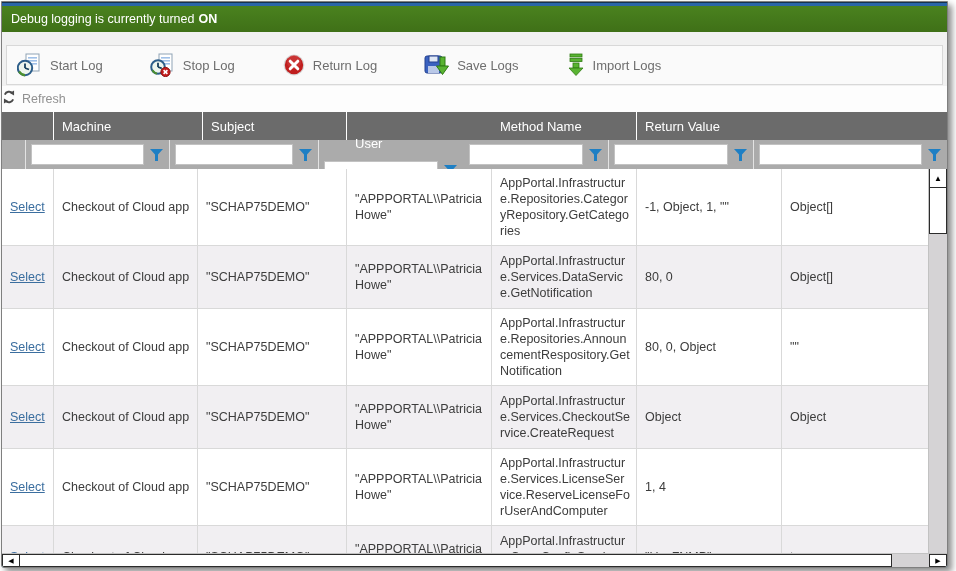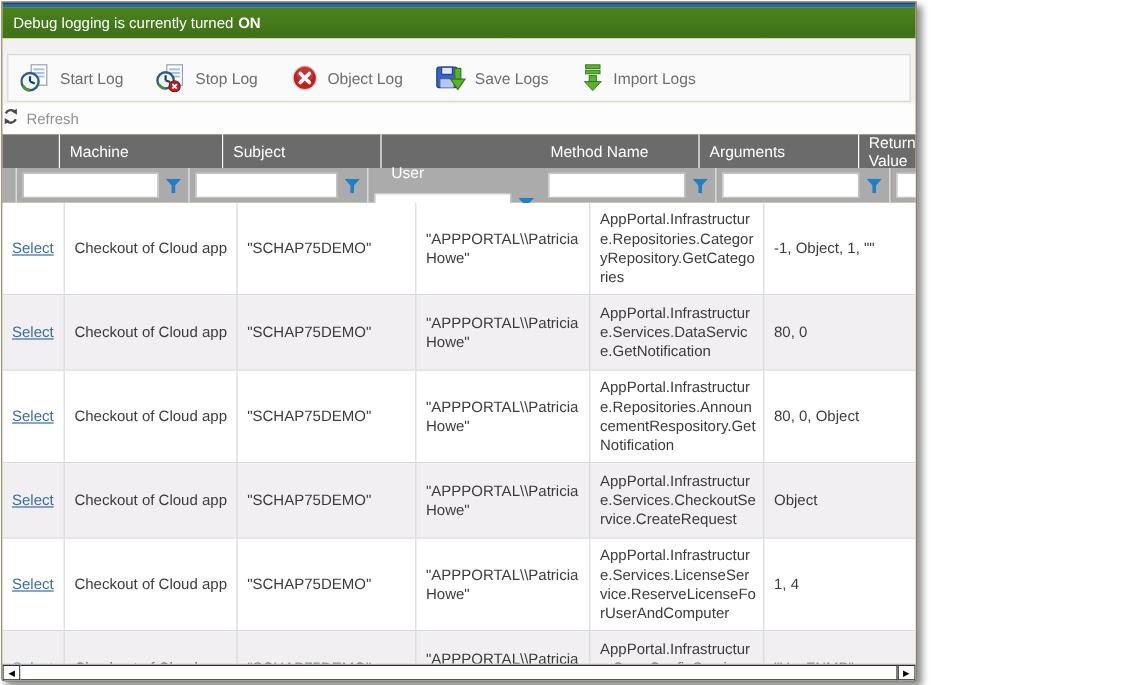--- a/index.html
+++ b/index.html
@@ -1,37 +1,37 @@
 <!DOCTYPE html>
 <html><head>
 <meta charset="utf-8">
 <style>
   * { margin:0; padding:0; box-sizing:border-box; }
   html,body { width:956px; height:571px; background:#ffffff; overflow:hidden;
               font-family:"Liberation Sans", sans-serif; }
   .window {
-    position:absolute; left:1px; top:1px; width:763px; height:567px;
-    background:#fde047; border:1px solid #7f7f7f; border-radius:0 0 3px 3px;
+    position:absolute; left:1px; top:1px; width:947px; height:567px;
+    background:#7dd3fc; border:1px solid #7f7f7f; border-radius:0 0 3px 3px;
     box-shadow:4px 4px 6px rgba(0,0,0,.45);
     overflow:hidden;
   }
   
   .top-strip { height:4px; background:#2a66a8; border-top:1px solid #13334f; }
   
   .banner {
     height:26px; background:linear-gradient(#4a821f,#3f7017);
     color:#ffffff; font-size:12.5px; display:flex; align-items:center;
     padding-left:9px; gap:4px;
   }
   .banner b { font-weight:bold; }
   
   .band { height:54px; background:#f1f1f1; padding:13px 4px 0 4px; }
   .toolbar {
     height:40px; background:#fafafa; border:1px solid #d8d8d8;
-    display:flex; align-items:center; padding:0 10px;
+    display:flex; align-items:center; padding:0 10px;gap:20px;
   }
   .tb-btn { display:flex; align-items:center; gap:7px; margin-right:27px; cursor:pointer; }
   .tb-btn .lbl { color:#6e6e6e; font-size:13px; white-space:nowrap; }
   .tb-btn svg { display:block; }
   
   .refresh-strip {
     height:26px; background:#fdfdfd; display:flex; align-items:center;
     justify-content:flex-start; padding-right:14px;
   }
   .refresh { display:flex; align-items:center; gap:6px; cursor:pointer; }
@@ -147,21 +147,21 @@
 
       <div class="tb-btn">
         <span>
           <svg width="24" height="24" viewBox="0 0 24 24">
             <circle cx="12" cy="12" r="10.4" fill="#d7d7d7"></circle>
             <circle cx="12" cy="12" r="9.2" fill="#c01f1f"></circle>
             <circle cx="12" cy="9" r="7" fill="#d24444" opacity="0.55"></circle>
             <path d="M8.2 8.2 L15.8 15.8 M15.8 8.2 L8.2 15.8" stroke="#ffffff" stroke-width="3" stroke-linecap="round"></path>
           </svg>
         </span>
-        <span class="lbl">Object Log</span>
+        <span class="lbl">Return Log</span>
       </div>
 
       <div class="tb-btn">
         <span>
           <svg width="26" height="24" viewBox="0 0 26 24">
             <rect x="1" y="3" width="17" height="17" rx="2" fill="#3a62c0" stroke="#23418f"></rect>
             <rect x="5" y="3" width="9" height="6" fill="#dfe7f5" stroke="#23418f"></rect>
             <rect x="4" y="13" width="11" height="7" fill="#b9c8e8"></rect>
             <rect x="16" y="4" width="5" height="9" fill="#59b331" stroke="#2f7a12"></rect>
             <polygon points="12.5,13 24.5,13 18.5,21.5" fill="#59b331" stroke="#2f7a12"></polygon>
@@ -198,21 +198,20 @@
       <span class="lbl">Refresh</span>
     </div>
   </div>
 
   <div class="ghead">
     <div class="hcell c0"></div>
     <div class="hcell c2">Machine</div>
     <div class="hcell c1">Subject</div>
     <div class="hcell c3">User</div>
     <div class="hcell c4">Method Name</div>
-    <div class="hcell c5">Arguments</div>
     <div class="hcell">Return Value</div>
   </div>
 
   <div class="gfilter">
     <div class="fcell c0"></div>
     <div class="fcell c1">
       <input type="text" value="" style="">
       <svg width="13" height="12" viewBox="0 0 13 12">
           <path d="M0 0 H13 L8 5.5 V12 H5 V5.5 Z" fill="#1e7fc4"></path>
         </svg>

